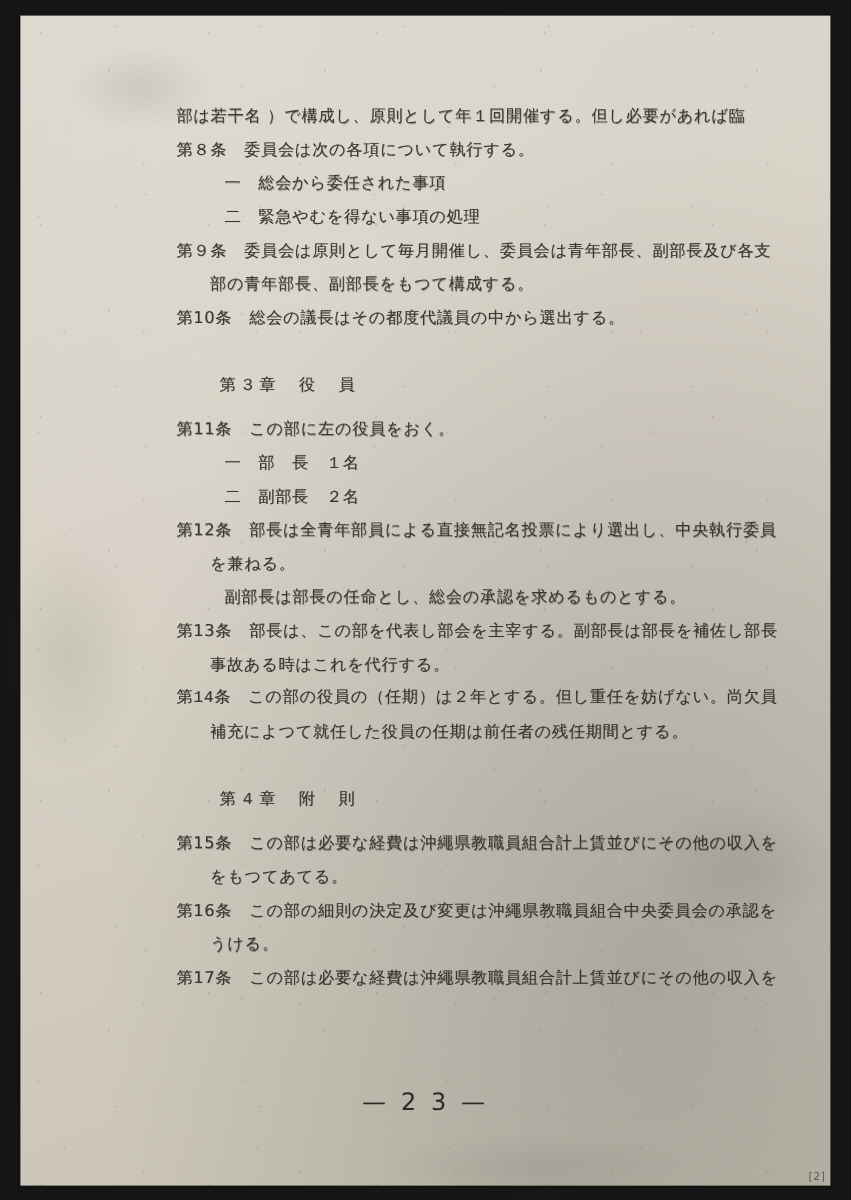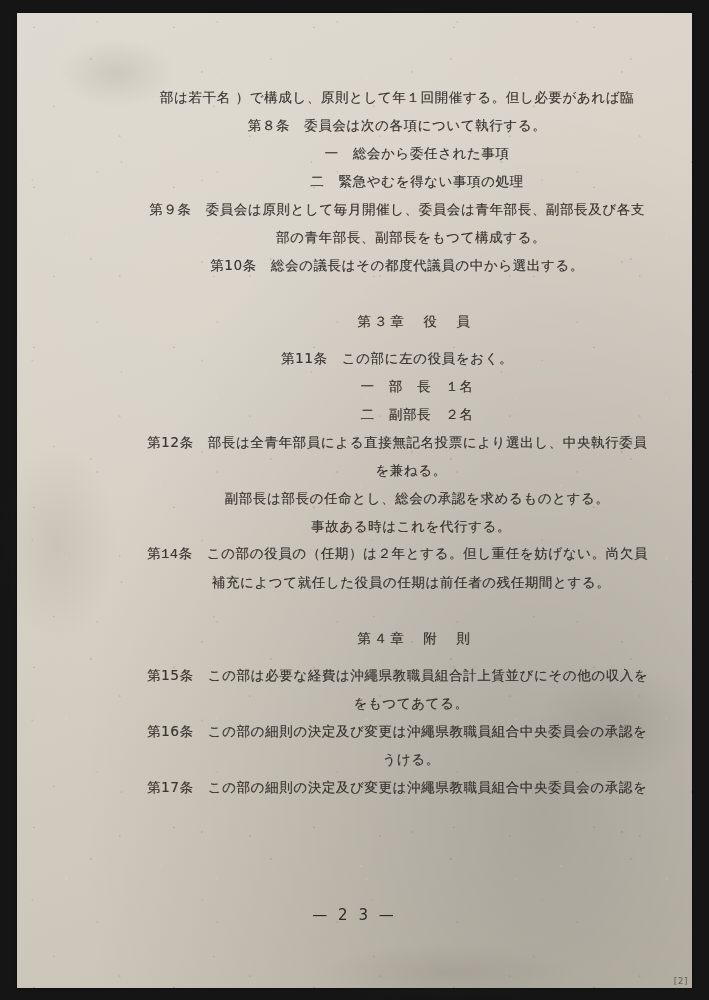--- a/index.html
+++ b/index.html
@@ -60,36 +60,35 @@
     line-height: 1;
     font-family: "DejaVu Sans", sans-serif;
   }
   .line {
     display: block;
     white-space: pre;
     letter-spacing: 0.6px;
     filter: blur(0.28px);
     opacity: 0.9;
     text-shadow: 0.4px 0.3px 0.6px rgba(30,28,25,0.45);
-    text-align: center;
   }
   .l-hang   { margin-left: 0px; }
   .l-ind1   { margin-left: 28px; }
   .l-ind2   { margin-left: 40px; }
   .l-chap   { margin-left: 36px; letter-spacing: 3px; }
   .gap-s { height: 9px; }
   .gap-l { height: 28px; }
   #page-number {
     position: absolute;
     left: 0;
     top: 893px;
     width: 675px;
     text-align: center;
     color: #2d2a26;
-    font-size: 15px;
+    font-size: 20px;
     letter-spacing: 3px;
     filter: blur(0.3px);
     font-family: "DejaVu Sans", sans-serif;
   }
   #corner-mark {
     position: absolute;
     right: 4px;
     bottom: 2px;
     color: #5e5a52;
     font-size: 9px;
@@ -152,20 +151,23 @@
         <div style="height: 28px;">
           <span class="line l-hang">第12条　部長は全青年部員による直接無記名投票により選出し、中央執行委員</span>
         </div>
         <div style="height: 28px;">
           <span class="line l-ind1">を兼ねる。</span>
         </div>
         <div style="height: 28px;">
           <span class="line l-ind2">副部長は部長の任命とし、総会の承認を求めるものとする。</span>
         </div>
         <div style="height: 28px;">
+          <span class="line l-hang">第13条　部長は、この部を代表し部会を主宰する。副部長は部長を補佐し部長</span>
+        </div>
+        <div style="height: 28px;">
           <span class="line l-ind1">事故ある時はこれを代行する。</span>
         </div>
         <div style="height: 28px; font-family: Liberation Mono, monospace;">
           <span class="line l-hang">第14条　この部の役員の（任期）は２年とする。但し重任を妨げない。尚欠員</span>
         </div>
         <div style="height: 28px;">
           <span class="line l-ind1">補充によつて就任した役員の任期は前任者の残任期間とする。</span>
         </div>
         <div class="gap-l"></div>
         <div style="height: 28px;">
@@ -178,21 +180,21 @@
         <div style="height: 28px;">
           <span class="line l-ind1">をもつてあてる。</span>
         </div>
         <div style="height: 28px;">
           <span class="line l-hang">第16条　この部の細則の決定及び変更は沖繩県教職員組合中央委員会の承認を</span>
         </div>
         <div style="height: 28px;">
           <span class="line l-ind1">うける。</span>
         </div>
         <div style="height: 28px;">
-          <span class="line l-hang">第17条　この部の細則の決定及び変更は沖繩県教職員組合中央委員会の承認を</span>
+          <span class="line l-hang">第17条　この部は必要な経費は沖繩県教職員組合計上賃並びにその他の収入を</span>
         </div>
       </div>
 
     <div id="page-number">— 2 3 —</div>
     <div id="corner-mark">[2]</div>
 
     <div id="grain"></div>
   </div>
 </div>
 

